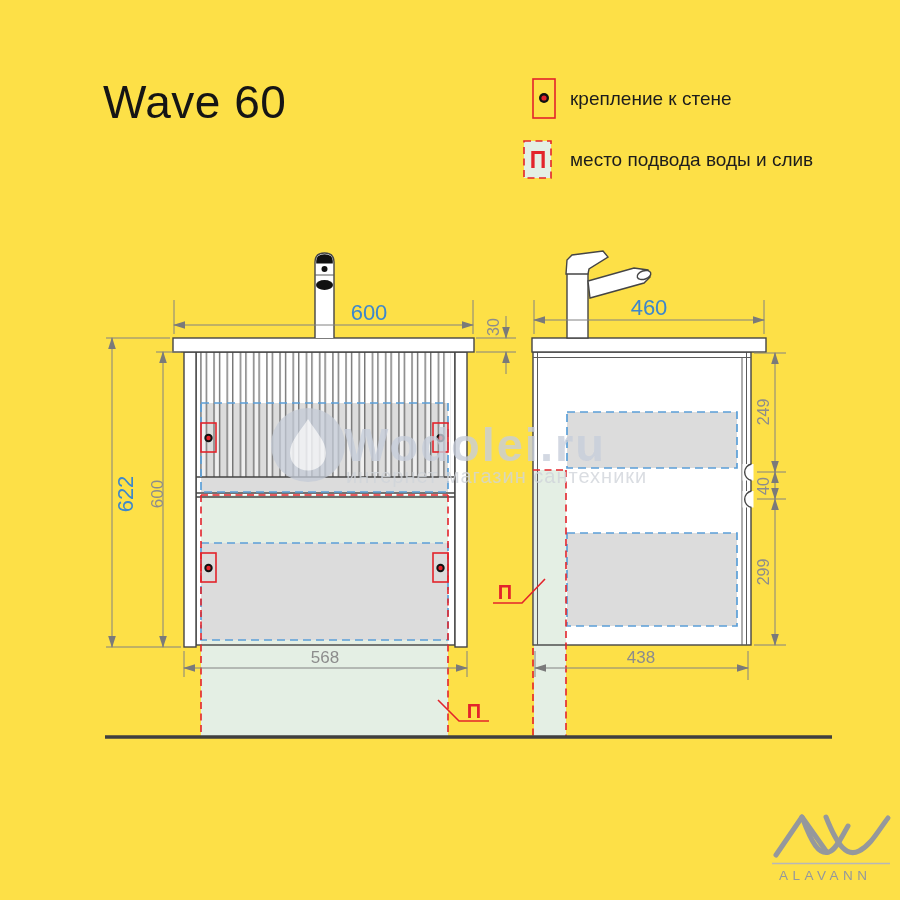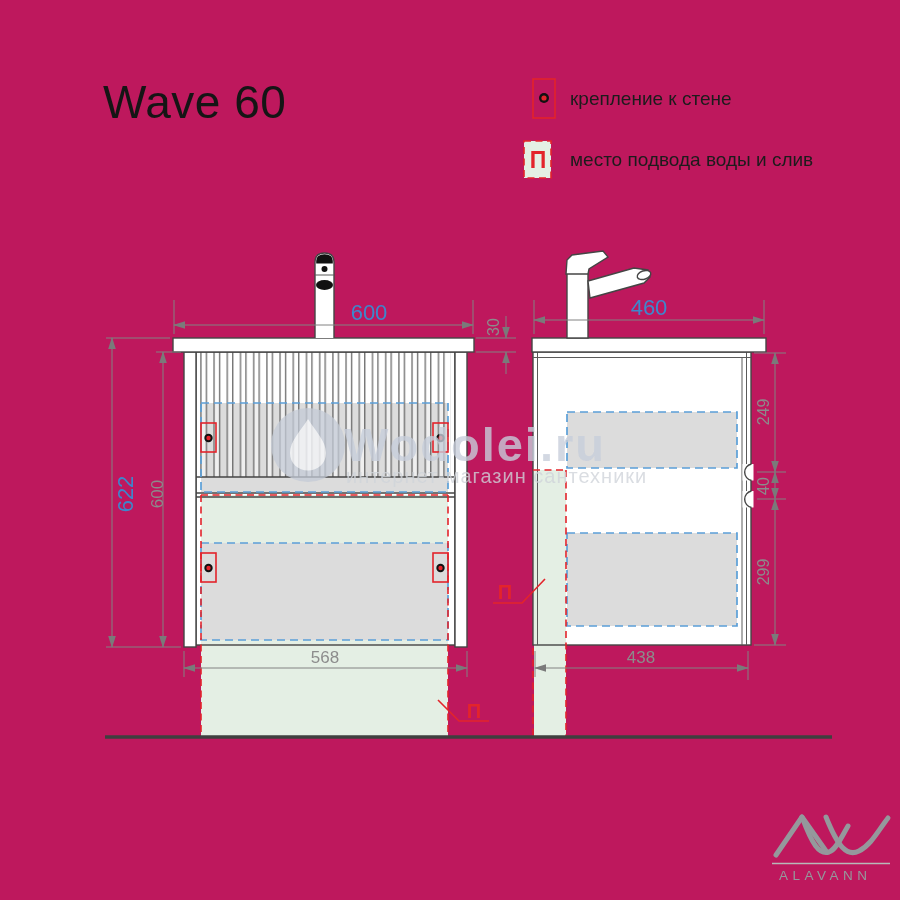--- a/index.html
+++ b/index.html
@@ -1,21 +1,21 @@
 <!DOCTYPE html>
 <html style="--c-red: #e3242b; --c-blue-dash: #5b9fd8; --c-dim-blue: #3d87cc; --c-green: #e4efe4; --c-gray: #dcdcdc; --c-wm: #c7cedb; --c-brand: #95989c;"><head>
 <meta charset="utf-8">
 <style>
   :root{
     --c-red:#e3242b; --c-blue-dash:#5b9fd8; --c-dim-blue:#3d87cc;
     --c-green:#e4efe4; --c-gray:#dcdcdc; --c-draw:#454545; --c-dim:#828282;
     --c-dimtext:#8c8c8c; --c-wm:#c7cedb; --c-wm2:#d0d4da; --c-brand:#95989c;
   }
   html,body{margin:0;padding:0;background:#fff;}
-  .stage{width:900px;height:900px;position:relative;background:#be185d;overflow:hidden;}
+  .stage{width:900px;height:900px;position:relative;background:#fde047;overflow:hidden;}
   text{font-family:"Liberation Sans",sans-serif;}
   .draw{stroke:var(--c-draw);fill:none;stroke-width:1.4;}
   .drawthin{stroke:#5a5a5a;fill:none;stroke-width:1;}
   .whitefill{fill:#fff;stroke:var(--c-draw);stroke-width:1.4;}
   .dimline{stroke:var(--c-dim);stroke-width:1;fill:none;}
   .dimtext{fill:var(--c-dimtext);font-size:17px;text-anchor:middle;}
   .dimtext-sm{fill:var(--c-dimtext);font-size:16px;text-anchor:middle;}
   .bluedim{fill:var(--c-dim-blue);font-size:22px;text-anchor:middle;}
   .reddash{stroke:var(--c-red);stroke-width:1.6;stroke-dasharray:7 4.5;fill:none;}
   .bluedash{stroke:var(--c-blue-dash);stroke-width:1.7;stroke-dasharray:8 5;fill:none;}

